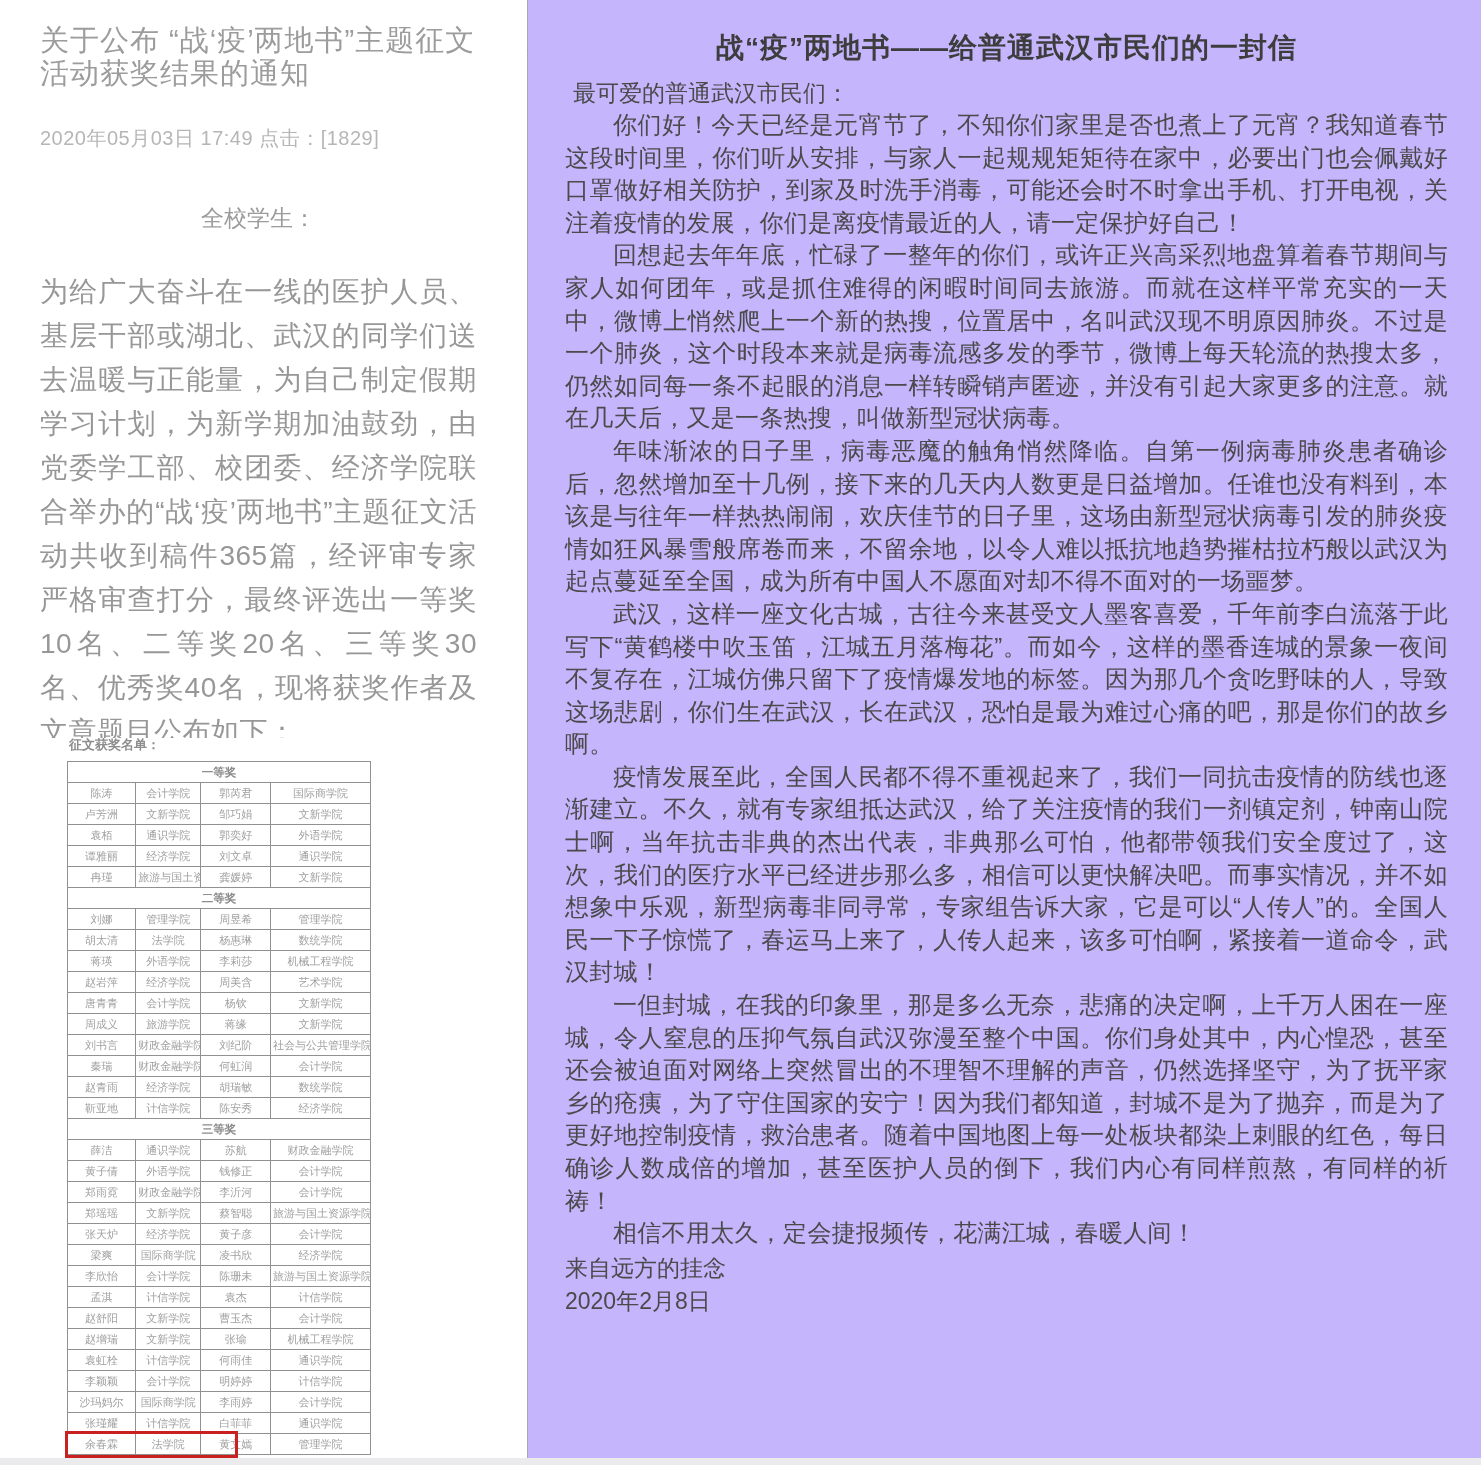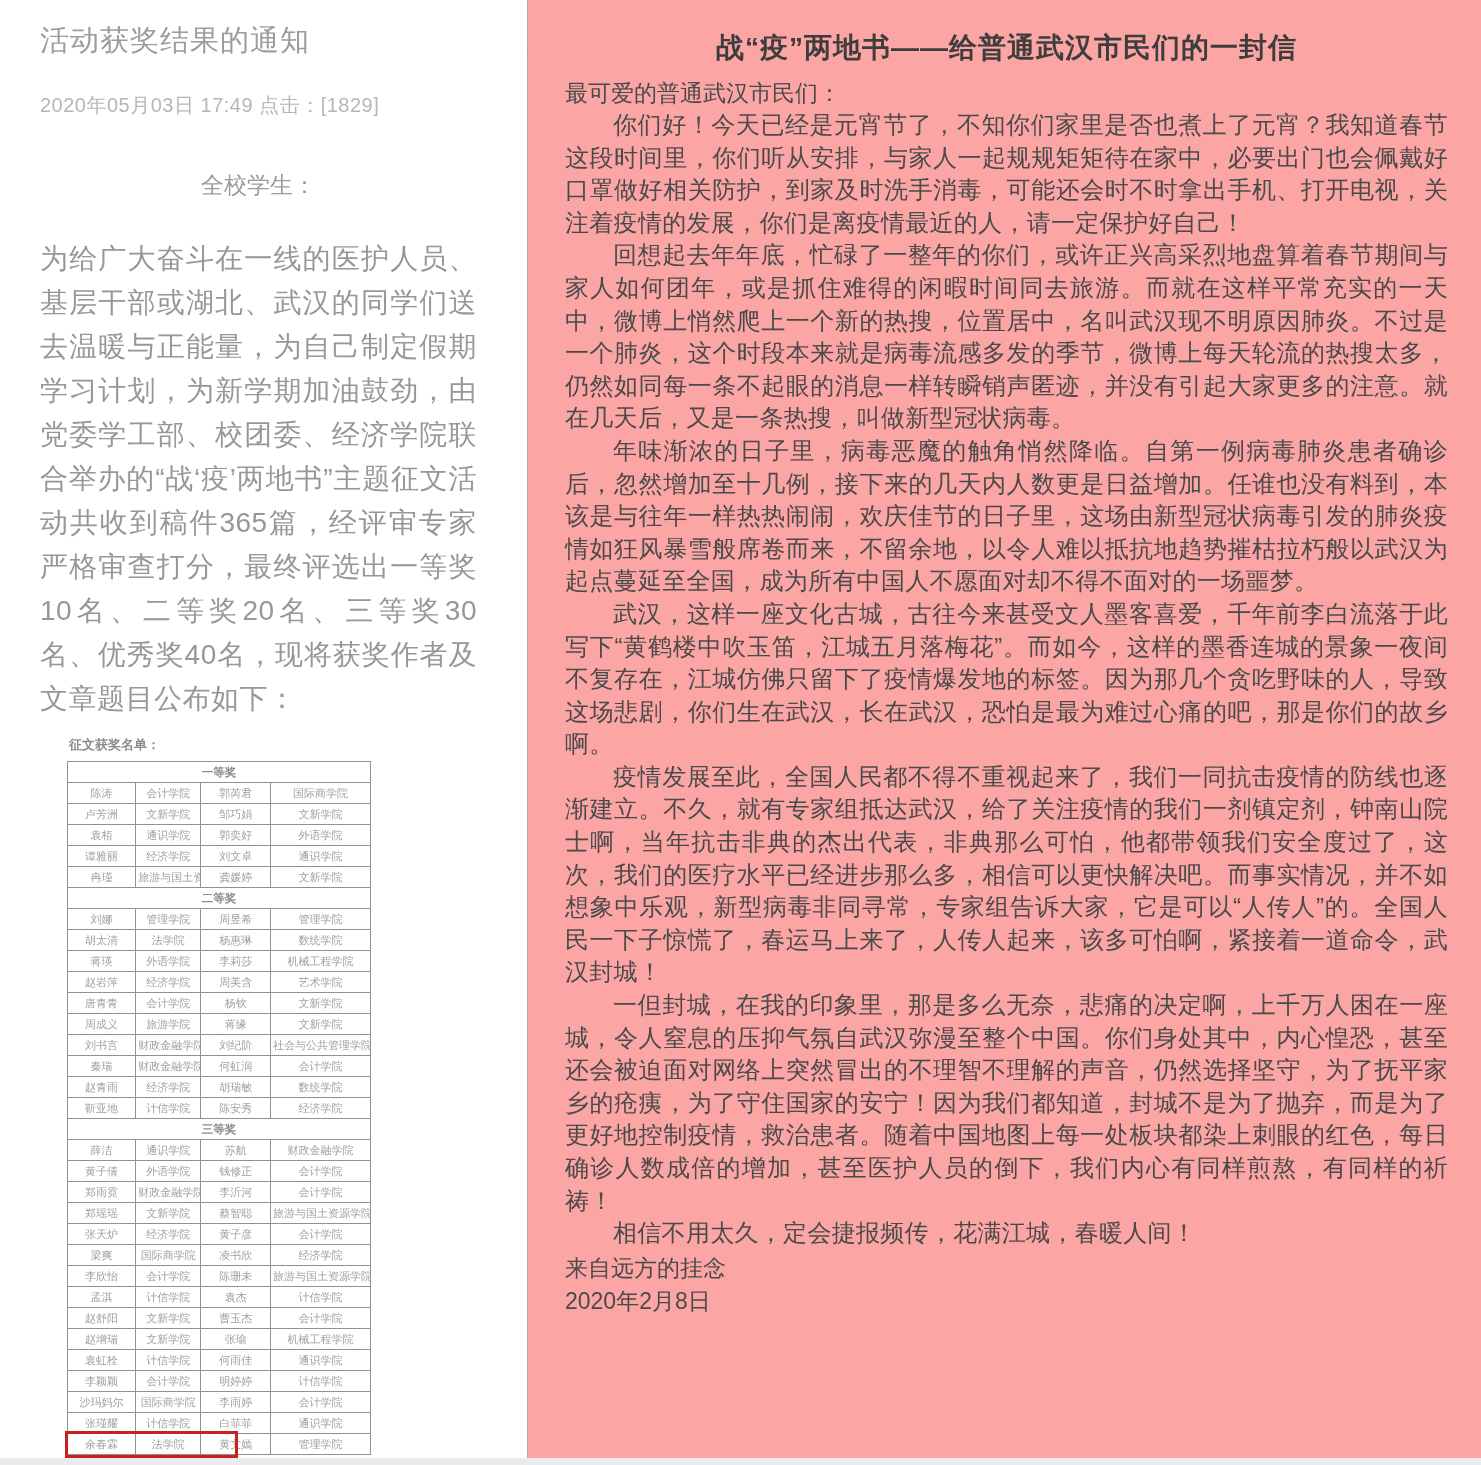--- a/index.html
+++ b/index.html
@@ -44,42 +44,43 @@
 
   
   .divider { position:absolute; left:527px; top:0; width:1px; height:1459px; background:#a8a8a8; }
   .corner-mark {
     position:absolute; left:527px; top:8px; width:38px; height:42px;
     border-right:1px solid #9a9a9a; border-bottom:1px solid #9a9a9a;
   }
   .bottom-strip { position:absolute; left:0; bottom:0; width:1481px; height:7px; background:#ebebee; }
 
   
-  .page-right { position:absolute; left:528px; top:0; width:953px; height:1458px; background:#fca5a5; }
+  .page-right { position:absolute; left:528px; top:0; width:953px; height:1458px; background:#c4b5fd; }
   .right-content { padding:30px 33px 0 37px; }
   .letter-title {
     text-align:center; font-weight:bold; font-size:28px;
     color:#3d3d3d; letter-spacing:1px; line-height:36px;
   }
-  .letter-salutation { margin-top:11px; font-size:23px; color:#4a4a4a; line-height:32px; }
+  .letter-salutation { margin-top:11px; font-size:23px; color:#4a4a4a; line-height:32px;margin-left:8px; }
   .letter-body p.para {
     margin:0; text-indent:2em; font-size:24px; line-height:32.6px;
     color:#4a4a4a; text-align:justify; letter-spacing:0.3px;
   }
   .letter-sign {
     margin-top:2px; padding-right:140px;
     font-size:23px; line-height:33px; color:#4a4a4a;
   }
 </style>
 </head>
 <body>
 
 <div class="page-left">
   <div class="left-content">
     <div class="doc-title">
+      <div>关于公布 “战‘疫’两地书”主题征文</div>
       <div>活动获奖结果的通知</div>
     </div>
     <div class="doc-meta">2020年05月03日 17:49  点击：[1829]</div>
     <div class="salutation-left">全校学生：</div>
     <div class="left-body">为给广大奋斗在一线的医护人员、基层干部或湖北、武汉的同学们送去温暖与正能量，为自己制定假期学习计划，为新学期加油鼓劲，由党委学工部、校团委、经济学院联合举办的“战‘疫’两地书”主题征文活动共收到稿件365篇，经评审专家严格审查打分，最终评选出一等奖10名、二等奖20名、三等奖30名、优秀奖40名，现将获奖作者及文章题目公布如下：</div>
   </div>
 
   <div class="table-block">
     <div class="table-caption">征文获奖名单：</div>
     <div class="table-wrap" id="table-wrap">

